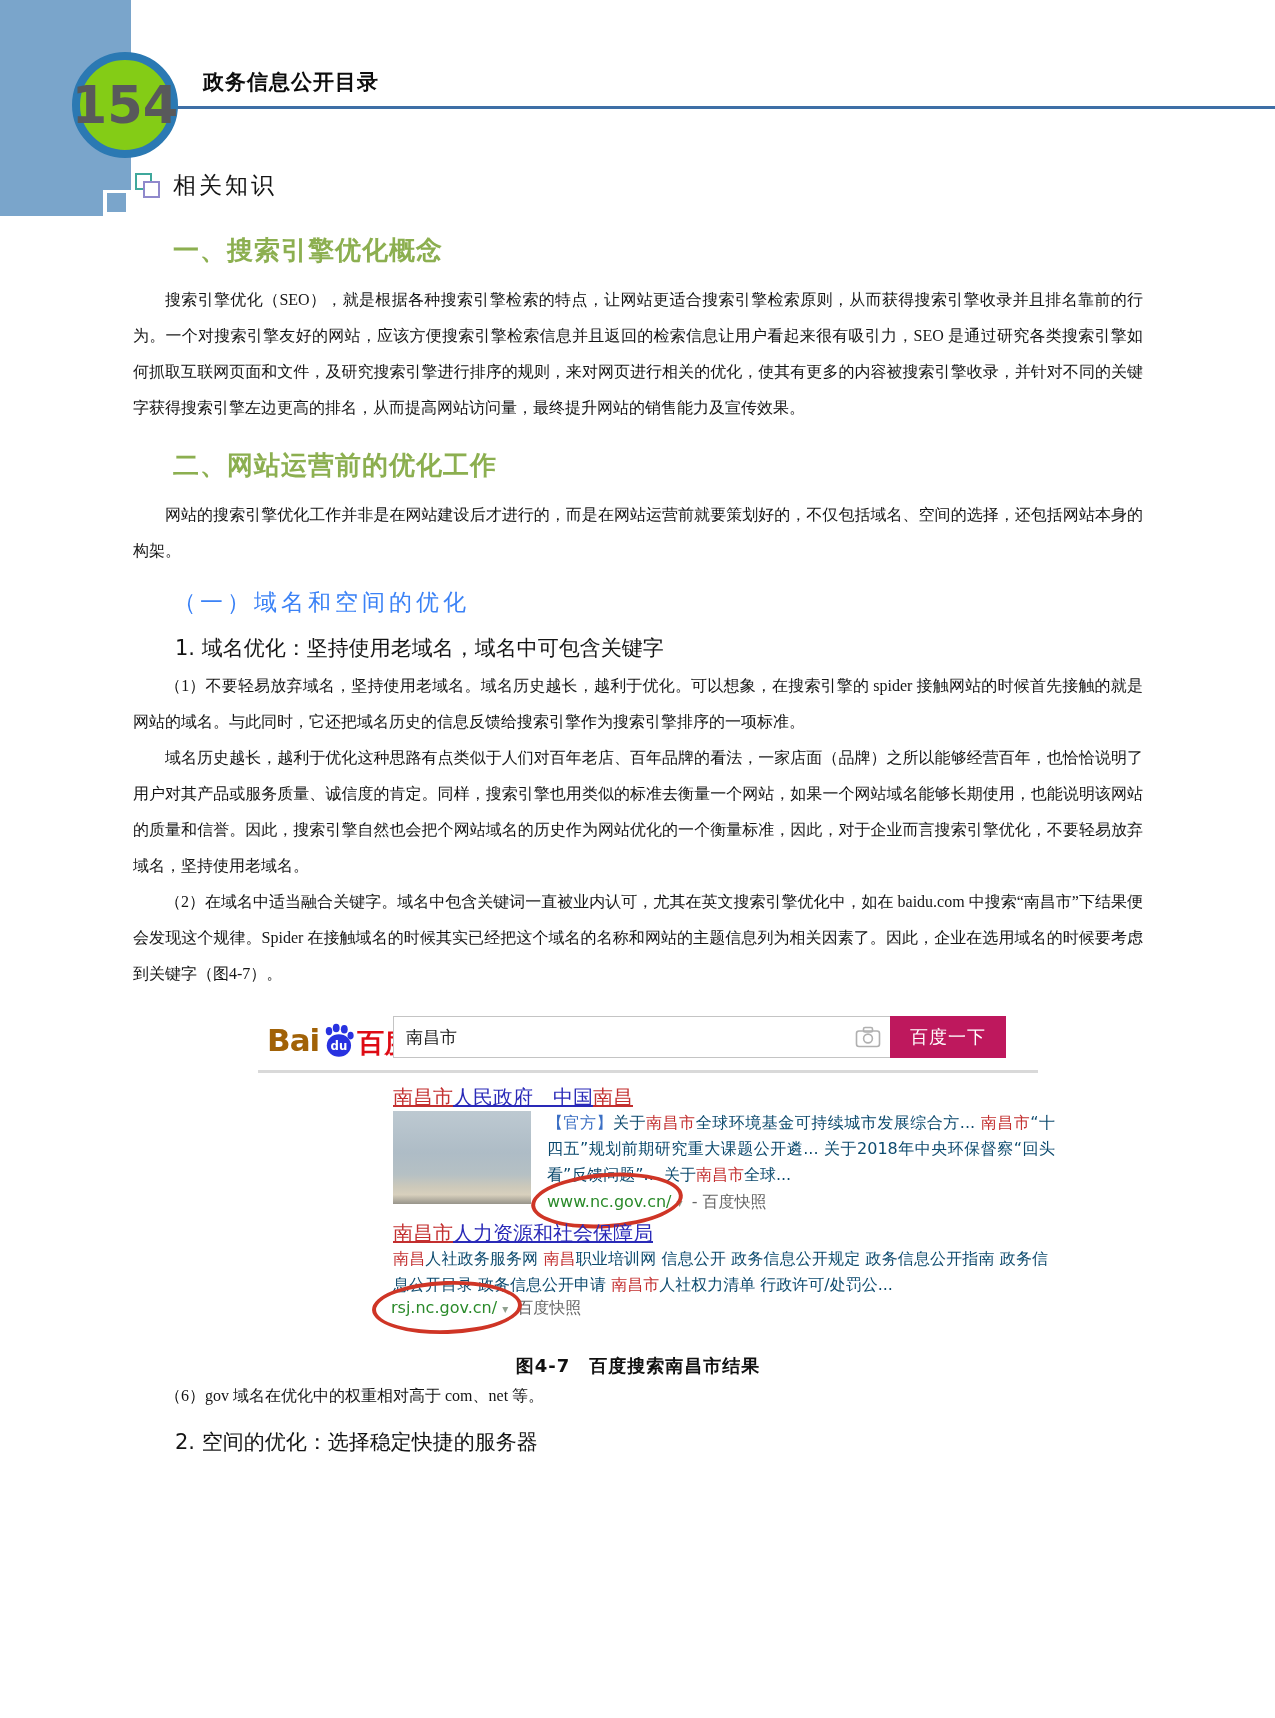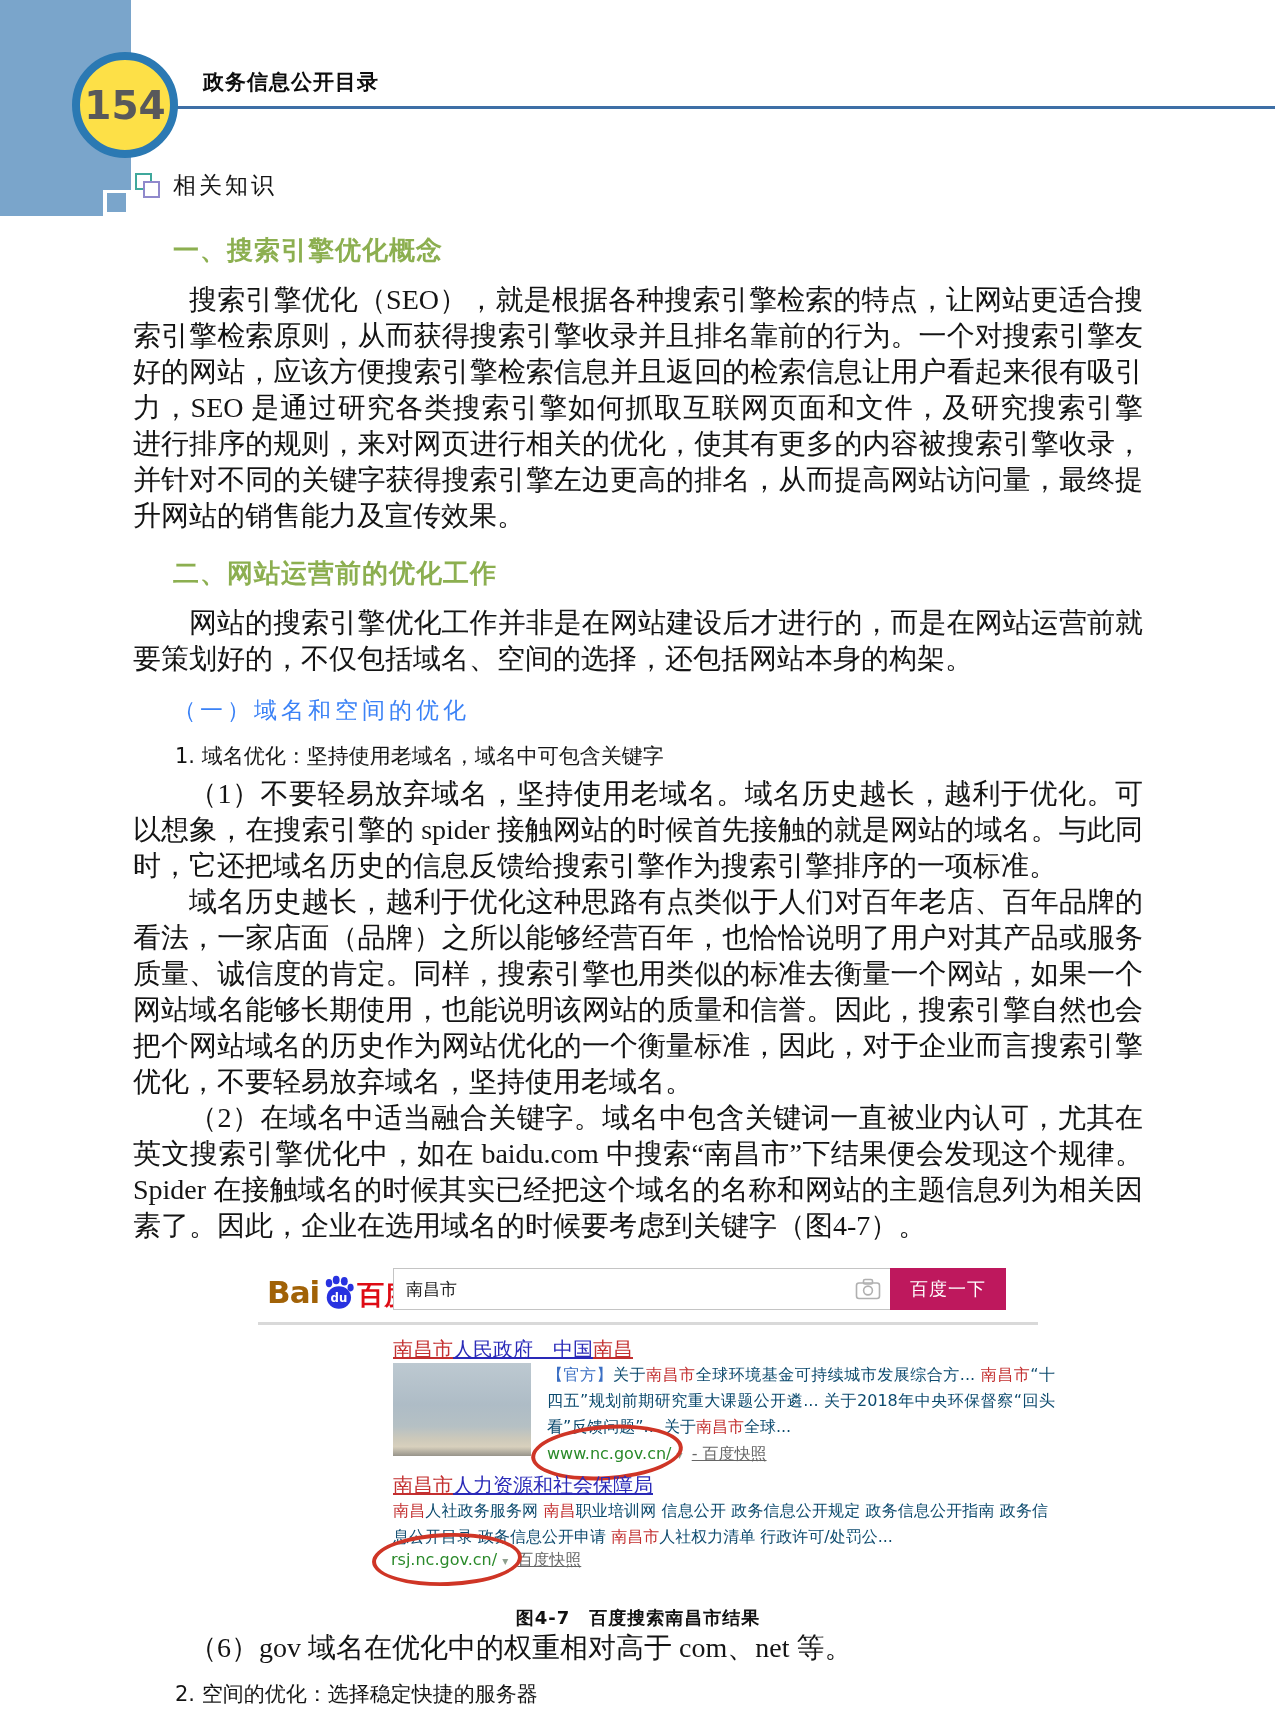--- a/index.html
+++ b/index.html
@@ -6,34 +6,34 @@
   .page{
     position:relative;width:1275px;height:1718px;background:#fff;
     font-family:"Liberation Serif","DejaVu Serif",serif;color:#1a1a1a;overflow:hidden;
   }
   
   .deco-col{position:absolute;left:0;top:0;width:131px;height:190px;background:#7aa5cb;}
   .deco-step{position:absolute;left:0;top:190px;width:103px;height:26px;background:#7aa5cb;}
   .deco-sq{position:absolute;left:107px;top:193px;width:19px;height:19px;background:#7aa5cb;}
   .header-rule{position:absolute;left:120px;top:106px;width:1155px;height:3px;background:#3e6fa6;}
   .page-circle{
-    position:absolute;left:72px;top:52px;width:90px;height:90px;background:#fde047;
+    position:absolute;left:72px;top:52px;width:90px;height:90px;background:#84cc16;
     border:8px solid #2b79b3;border-radius:50%;display:flex;align-items:center;justify-content:center;
-    font-family:"DejaVu Sans","Liberation Sans",sans-serif;font-weight:bold;font-size:39px;color:#58595b;z-index:2;
+    font-family:"DejaVu Sans","Liberation Sans",sans-serif;font-weight:bold;font-size:51px;color:#58595b;z-index:2;
   }
   .book-title{
     position:absolute;left:203px;top:68px;font-family:"DejaVu Sans","Liberation Sans",sans-serif;
     font-weight:bold;font-size:21px;color:#0d0d0d;letter-spacing:1px;
   }
   
   .kb{position:absolute;left:133px;top:170px;display:flex;align-items:center;gap:10px;}
   .kb-label{font-size:23px;color:#141414;letter-spacing:3px;}
   
   .content{position:absolute;left:133px;top:233px;width:1010px;}
-  p.body{font-size:28px;line-height:36px;margin:0;text-align:justify;color:#141414;}
+  p.body{font-size:16px;line-height:36px;margin:0;text-align:justify;color:#141414;}
   .indent{text-indent:2em;}
   h2.green{
     font-family:"DejaVu Sans","Liberation Sans",sans-serif;color:#8caf50;
     font-size:26px;font-weight:bold;margin:0 0 14px 40px;letter-spacing:1px;
   }
   h2.green.second{margin-top:22px;}
   h3.purple{
     color:#3b82f6;font-size:23px;font-weight:normal;margin:18px 0 12px 40px;letter-spacing:4px;
   }
   p.item{
@@ -66,21 +66,21 @@
     background:linear-gradient(180deg,#bdc9d1 0%,#aebcc6 45%,#b5c0c4 68%,#cdc9ba 82%,#d8d0bd 90%,#97948a 100%);
   }
   .snippet{position:absolute;font-size:16px;line-height:26px;color:#333;text-align:justify;}
   .r1-snippet{left:414px;top:104px;width:508px;}
   .r2-snippet{left:260px;top:240px;width:655px;}
   .url-line{position:absolute;font-size:16px;white-space:nowrap;}
   .r1-url{left:414px;top:186px;}
   .r2-url{left:258px;top:292px;}
   .u-green{color:#2a8a2a;cursor:pointer;}
   .u-arrow{color:#8fa08f;font-size:12px;cursor:pointer;}
-  .u-snap{color:#666;text-decoration:underline;cursor:pointer;margin-left:4px;}
+  .u-snap{color:#666;cursor:pointer;margin-left:4px;}
   .ellipse{position:absolute;border:4px solid #cf3526;border-radius:50%;pointer-events:none;}
   .ellipse1{left:398px;top:167px;width:144px;height:47px;transform:rotate(-4deg);}
   .ellipse2{left:239px;top:275px;width:142px;height:45px;transform:rotate(-2deg);}
   .seg-kw{color:#c32f2f;}
   .seg-ln{color:#2a2ab8;}
   .seg-tag{color:#3b6fc4;}
   .seg-kw2{color:#c32f2f;}
   .seg-tx{color:#0c4a6e;}
   .fig-caption{
     text-align:center;font-family:"DejaVu Sans","Liberation Sans",sans-serif;font-weight:bold;

